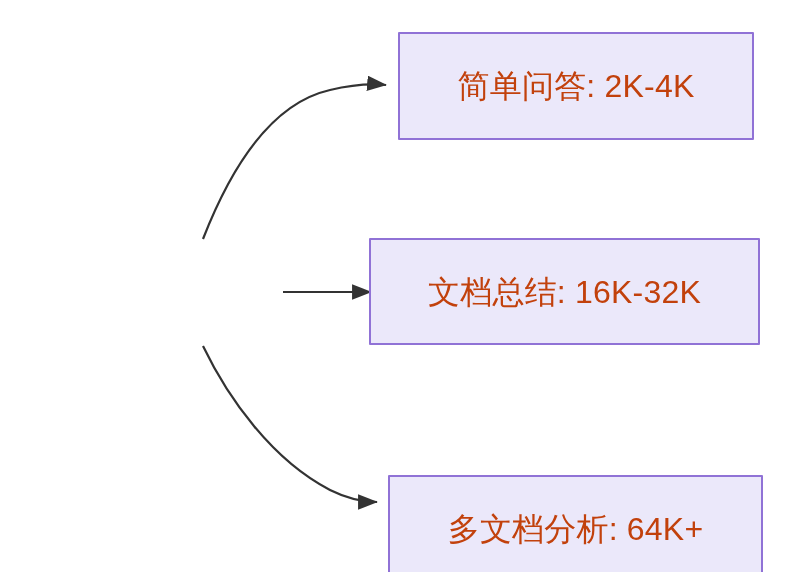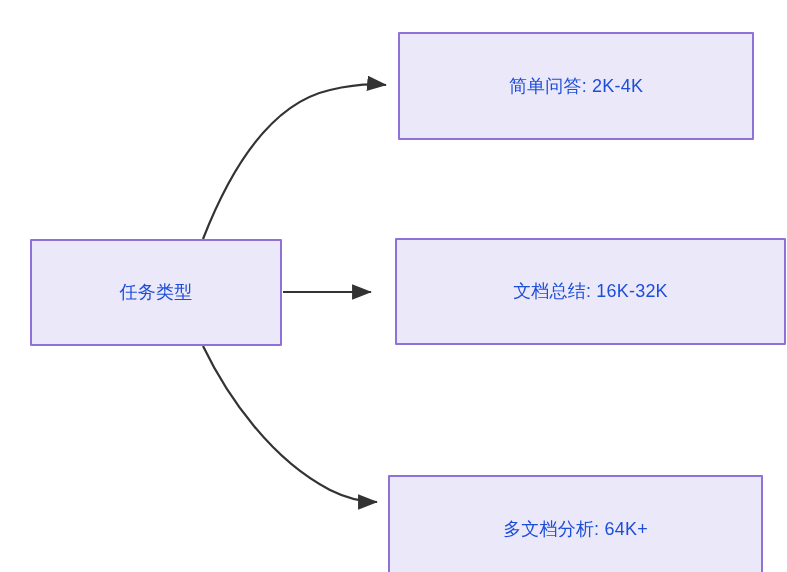--- a/index.html
+++ b/index.html
@@ -32,31 +32,31 @@
     box-sizing: border-box;
     background: #ebe8fa;
     border: 2px solid #9072d6;
     border-radius: 1px;
     display: flex;
     align-items: center;
     justify-content: center;
     z-index: 2;
   }
   .node-label {
-    font-size: 18px;
+    font-size: 32px;
     line-height: 1.25;
-    color: #1d4ed8;
+    color: #c2410c;
     font-weight: 400;
     white-space: nowrap;
     letter-spacing: 0.2px;
     text-align: center;
   }
   #node-root   { left: 30px;  top: 239px; width: 252px; height: 107px; }
   #node-simple { left: 398px; top: 32px;  width: 356px; height: 108px; }
-  #node-doc    { left: 395px; top: 238px; width: 391px; height: 107px; }
+  #node-doc    { left: 369px; top: 238px; width: 391px; height: 107px; }
   #node-multi  { left: 388px; top: 447px; width: 375px; height: 108px; margin-top: 28px; }
 </style>
 </head>
 <body>
 
 <div id="diagram">
 
   <svg id="edge-layer" viewBox="0 0 787 572" width="787" height="572" xmlns="http://www.w3.org/2000/svg">
     <defs>
       <marker id="arrowhead" markerWidth="9" markerHeight="7" refX="8.6" refY="3.5" orient="auto" markerUnits="strokeWidth">
@@ -64,23 +64,20 @@
       </marker>
     </defs>
 
     <path d="M 203 239 C 228 175, 268 104, 330 90 C 355 84, 375 84, 386 85" fill="none" stroke="#333333" stroke-width="2.2" marker-end="url(#arrowhead)"></path>
 
     <path d="M 283 292 L 371 292" fill="none" stroke="#333333" stroke-width="2.2" marker-end="url(#arrowhead)"></path>
 
     <path d="M 203 346 C 228 398, 272 460, 330 490 C 348 499, 366 502, 377 502" fill="none" stroke="#333333" stroke-width="2.2" marker-end="url(#arrowhead)"></path>
   </svg>
 
-  <div class="node" id="node-root">
-    <span class="node-label">任务类型</span>
-  </div>
 
   <div class="node" id="node-simple">
     <span class="node-label">简单问答: 2K-4K</span>
   </div>
 
   <div class="node" id="node-doc">
     <span class="node-label">文档总结: 16K-32K</span>
   </div>
 
   <div class="node" id="node-multi">

